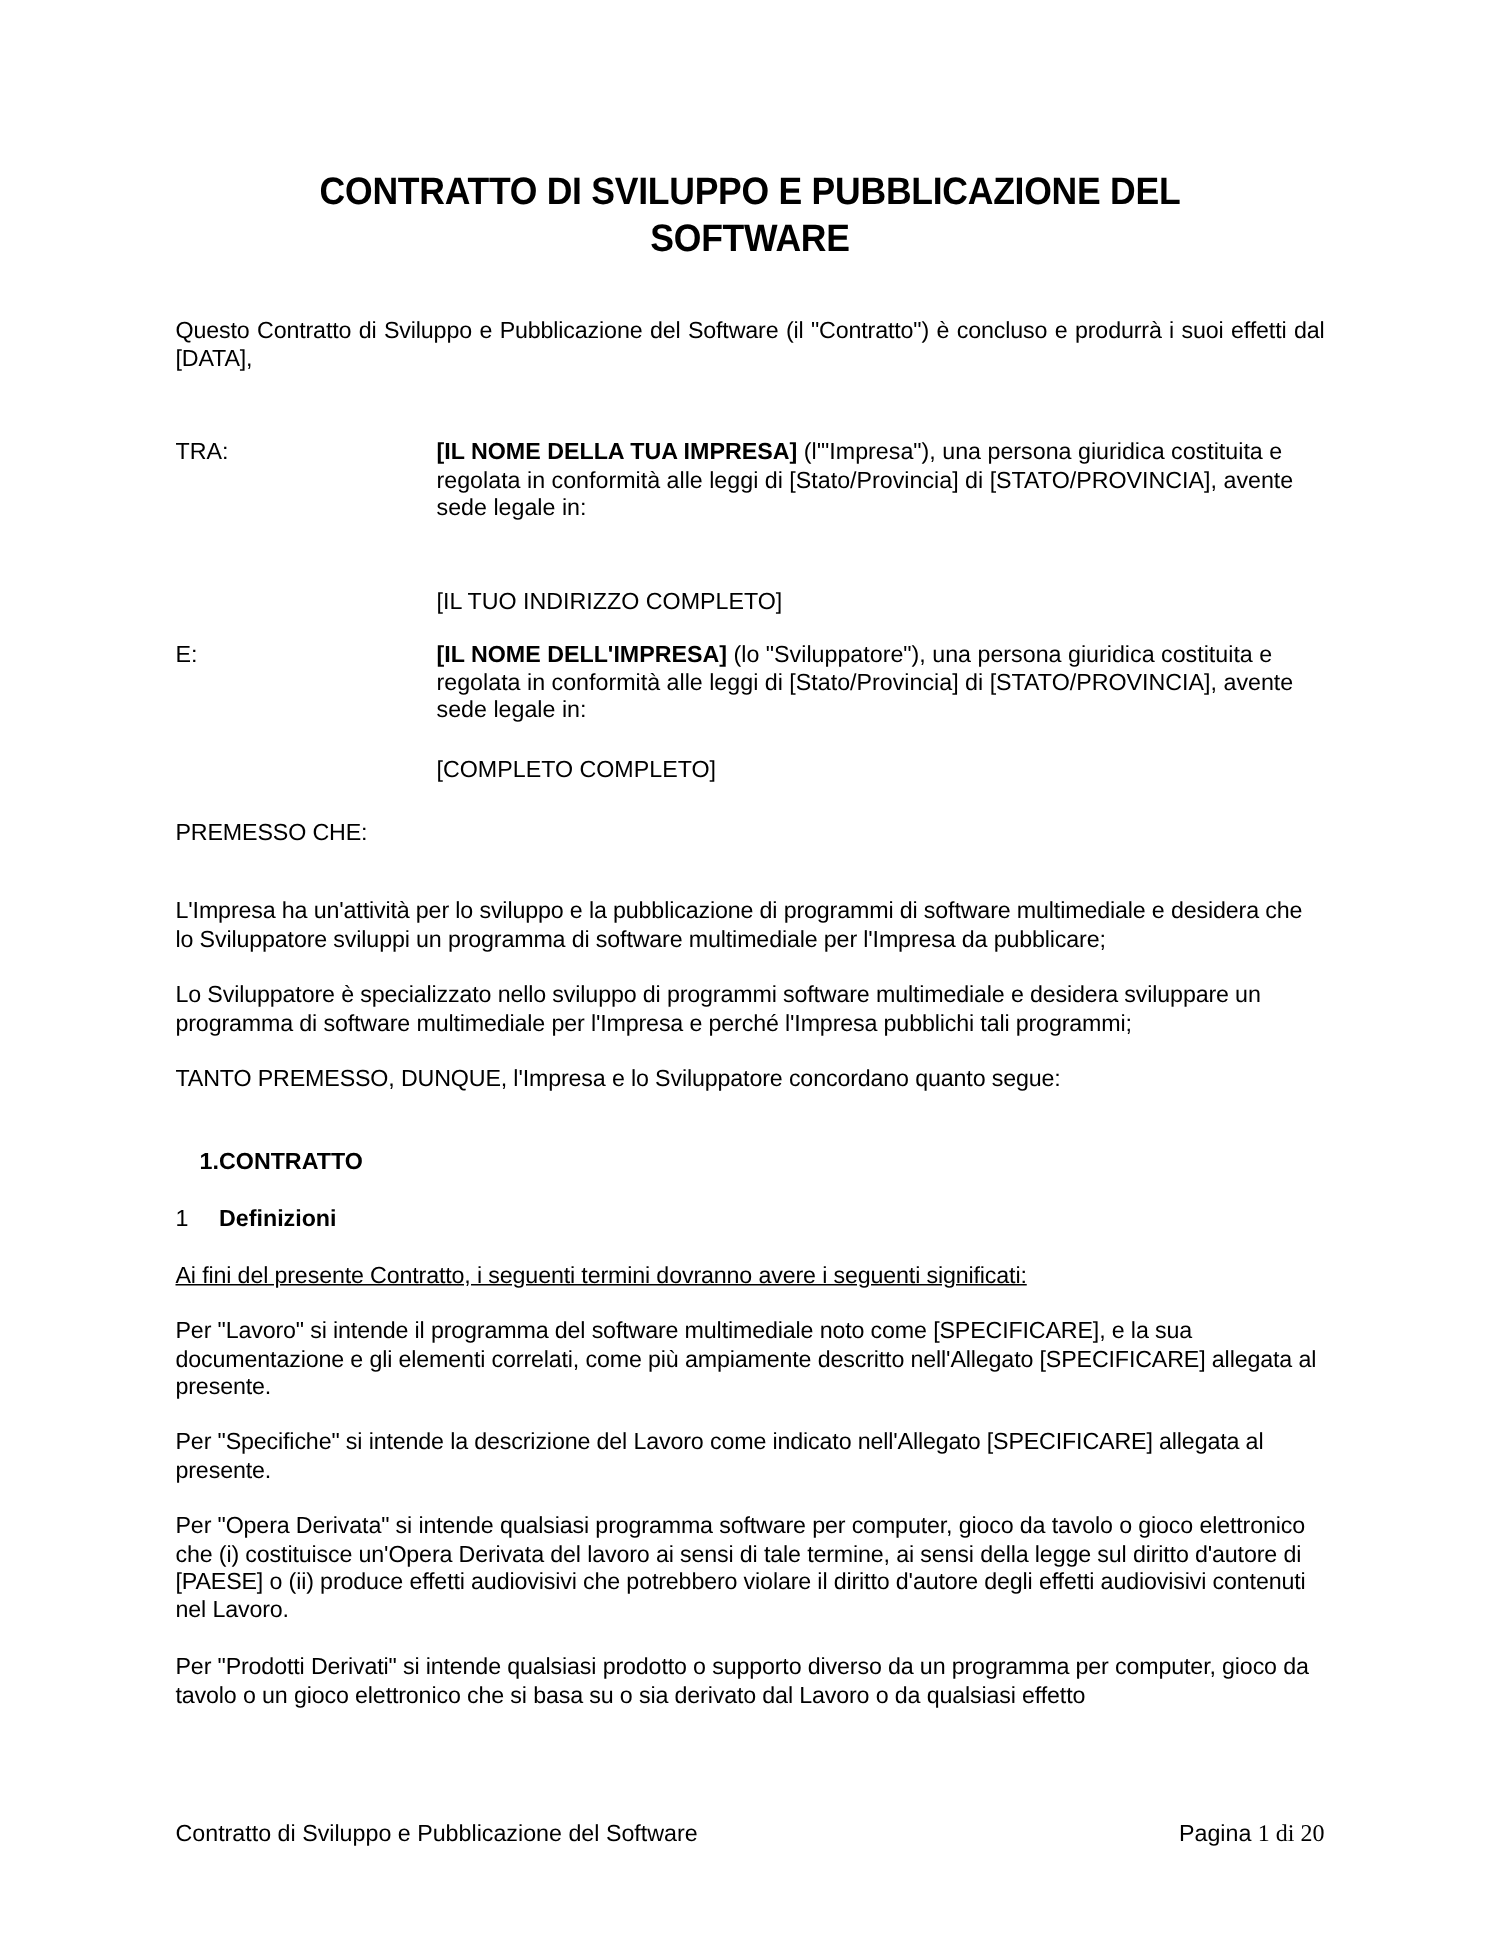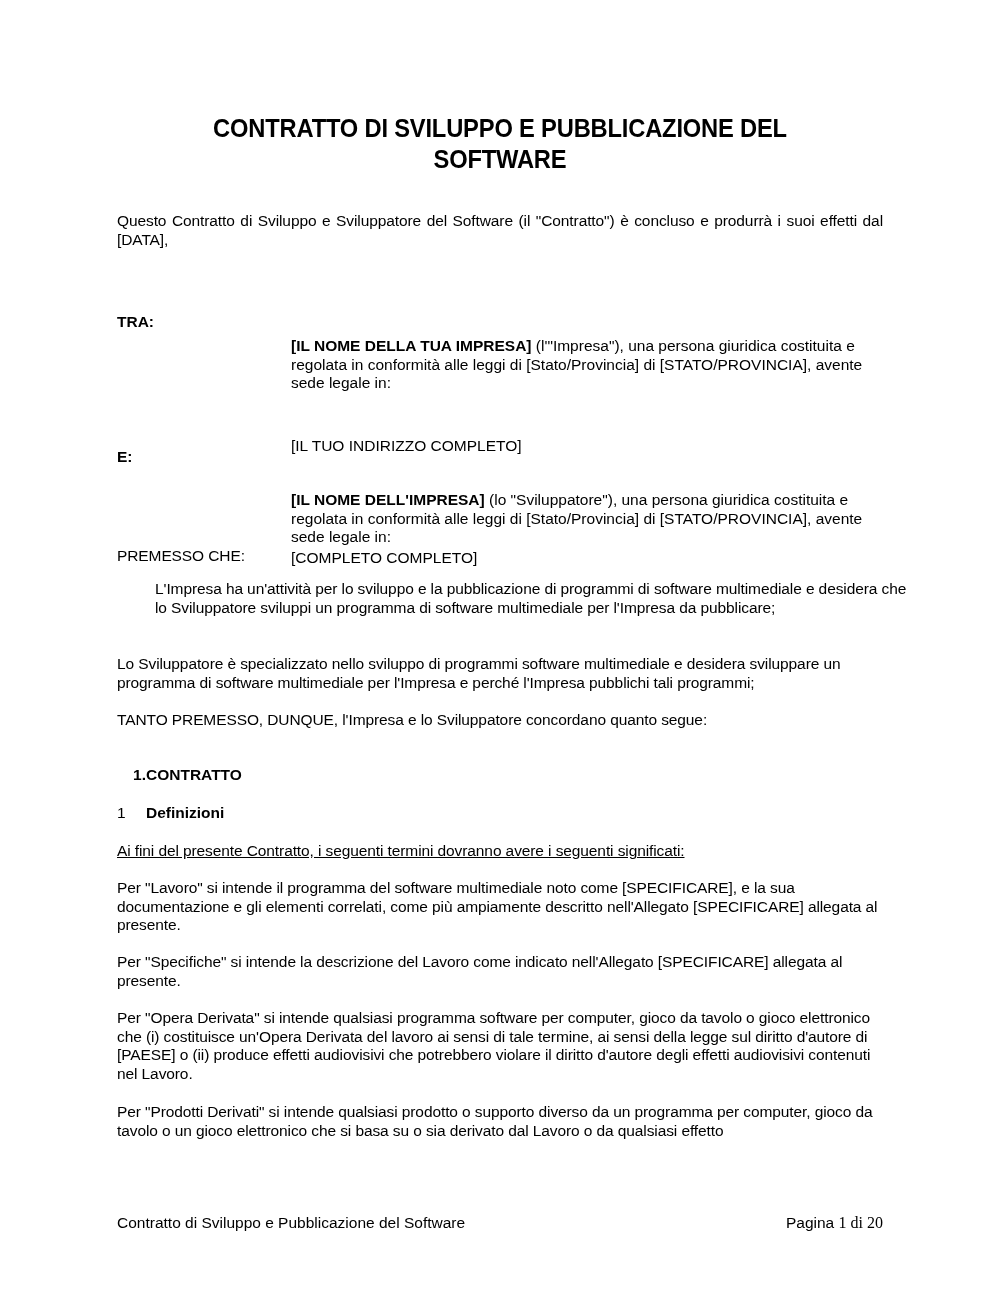--- a/index.html
+++ b/index.html
@@ -2,58 +2,58 @@
 <html><head>
 <meta charset="utf-8">
 <style>
   html, body { margin: 0; padding: 0; background: #ffffff; }
   body { width: 1000px; height: 1290px; position: relative; overflow: hidden; color: #000; font-family: "Liberation Sans", sans-serif; }
   .page { position: absolute; left: 117px; top: 0; width: 766px; }
   .title { position: absolute; top: 113px; left: 0; width: 766px; text-align: center; font-weight: bold; font-size: 25.5px; line-height: 31px; letter-spacing: -0.2px; transform: scaleX(0.93); transform-origin: center; }
   .p { font-size: 15.5px; line-height: 18.5px; letter-spacing: -0.1px; transform-origin: left top; }
   .abs { position: absolute; left: 0; width: 766px; }
   .justify { text-align: justify; text-align-last: left; }
-  .party-label { position: absolute; left: 0; font-weight: bold; font-size: 15.5px; line-height: 18.5px; margin-top: 20px; }
-  .party-body { position: absolute; left: 174px; width: 592px; font-size: 15.5px; line-height: 18.5px; margin-top: 44px; }
+  .party-label { position: absolute; left: 0; font-weight: normal; font-size: 15.5px; line-height: 18.5px; }
+  .party-body { position: absolute; left: 174px; width: 592px; font-size: 15.5px; line-height: 18.5px; }
   .bold { font-weight: bold; }
   .heading { position: absolute; left: 0; font-size: 15.5px; line-height: 18.5px; font-weight: bold; }
   .heading .num { display: inline-block; width: 29px; }
   .heading .num.plain { font-weight: normal; }
   .footer { position: absolute; top: 1214px; left: 0; width: 766px; font-size: 15.5px; line-height: 18px; }
   .footer-left { position: absolute; left: 0; }
   .footer-right { position: absolute; right: 0; }
   .footer-right .serif { font-family: "Liberation Serif", serif; font-size: 16px; }
 </style>
 </head>
 <body>
 
 <div class="page">
 
   <div class="title">
     <div>CONTRATTO DI SVILUPPO E PUBBLICAZIONE DEL</div>
     <div>SOFTWARE</div>
   </div>
 
-  <div class="abs p justify" style="top:212px;">Questo Contratto di Sviluppo e Sviluppatore del Software (il "Contratto") è concluso e produrrà i suoi effetti dal [DATA],</div>
+  <div class="abs p justify" style="top:212px;">Questo Contratto di Sviluppo e Pubblicazione del Software (il "Contratto") è concluso e produrrà i suoi effetti dal [DATA],</div>
 
   <div class="party-label" style="top:293px;">TRA:</div>
   <div class="party-body" style="top:293px;">
     <span class="bold">[IL NOME DELLA TUA IMPRESA]</span><span> (l'"Impresa"), una persona giuridica costituita e regolata in conformità alle leggi di [Stato/Provincia] di [STATO/PROVINCIA], avente sede legale in:</span>
   </div>
   <div class="party-body" style="top:393px;">[IL TUO INDIRIZZO COMPLETO]</div>
 
   <div class="party-label" style="top:428px;">E:</div>
-  <div class="party-body" style="top:447px;">
+  <div class="party-body" style="top:428px;">
     <span class="bold">[IL NOME DELL'IMPRESA]</span><span> (lo "Sviluppatore"), una persona giuridica costituita e regolata in conformità alle leggi di [Stato/Provincia] di [STATO/PROVINCIA], avente sede legale in:</span>
   </div>
   <div class="party-body" style="top:505px;">[COMPLETO COMPLETO]</div>
 
   <div class="abs p" style="top:547px;">PREMESSO CHE:</div>
 
-  <div class="abs p" style="top:580px;margin-left:38px;">L'Impresa ha un'attività per lo sviluppo e la pubblicazione di programmi di software multimediale e desidera che lo Sviluppatore sviluppi un programma di software multimediale per l'Impresa da pubblicare;</div>
+  <div class="abs p" style="top:599px;">L'Impresa ha un'attività per lo sviluppo e la pubblicazione di programmi di software multimediale e desidera che lo Sviluppatore sviluppi un programma di software multimediale per l'Impresa da pubblicare;</div>
   <div class="abs p" style="top:655px;">Lo Sviluppatore è specializzato nello sviluppo di programmi software multimediale e desidera sviluppare un programma di software multimediale per l'Impresa e perché l'Impresa pubblichi tali programmi;</div>
   <div class="abs p" style="top:711px;">TANTO PREMESSO, DUNQUE, l'Impresa e lo Sviluppatore concordano quanto segue:</div>
 
   <div class="heading" style="top:766px;text-align:right;">
     <span class="num">1.</span><span>CONTRATTO</span>
   </div>
 
   <div class="heading" style="top:804px;">
     <span class="num plain">1</span><span>Definizioni</span>
   </div>

